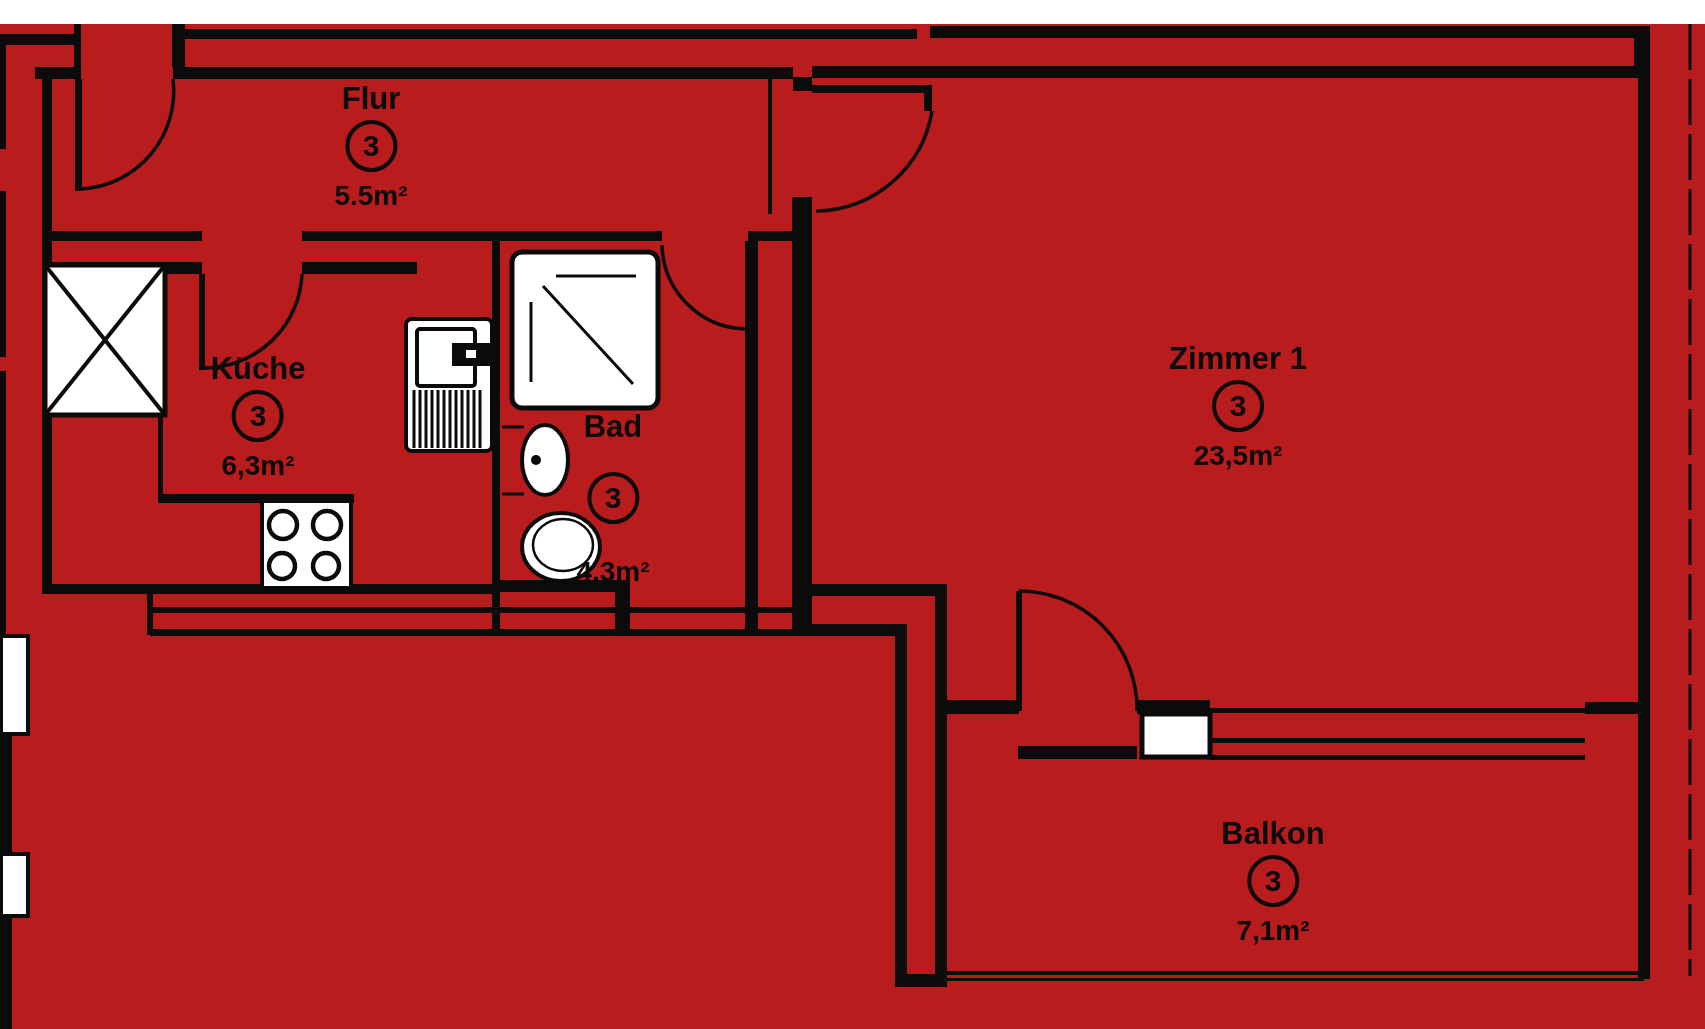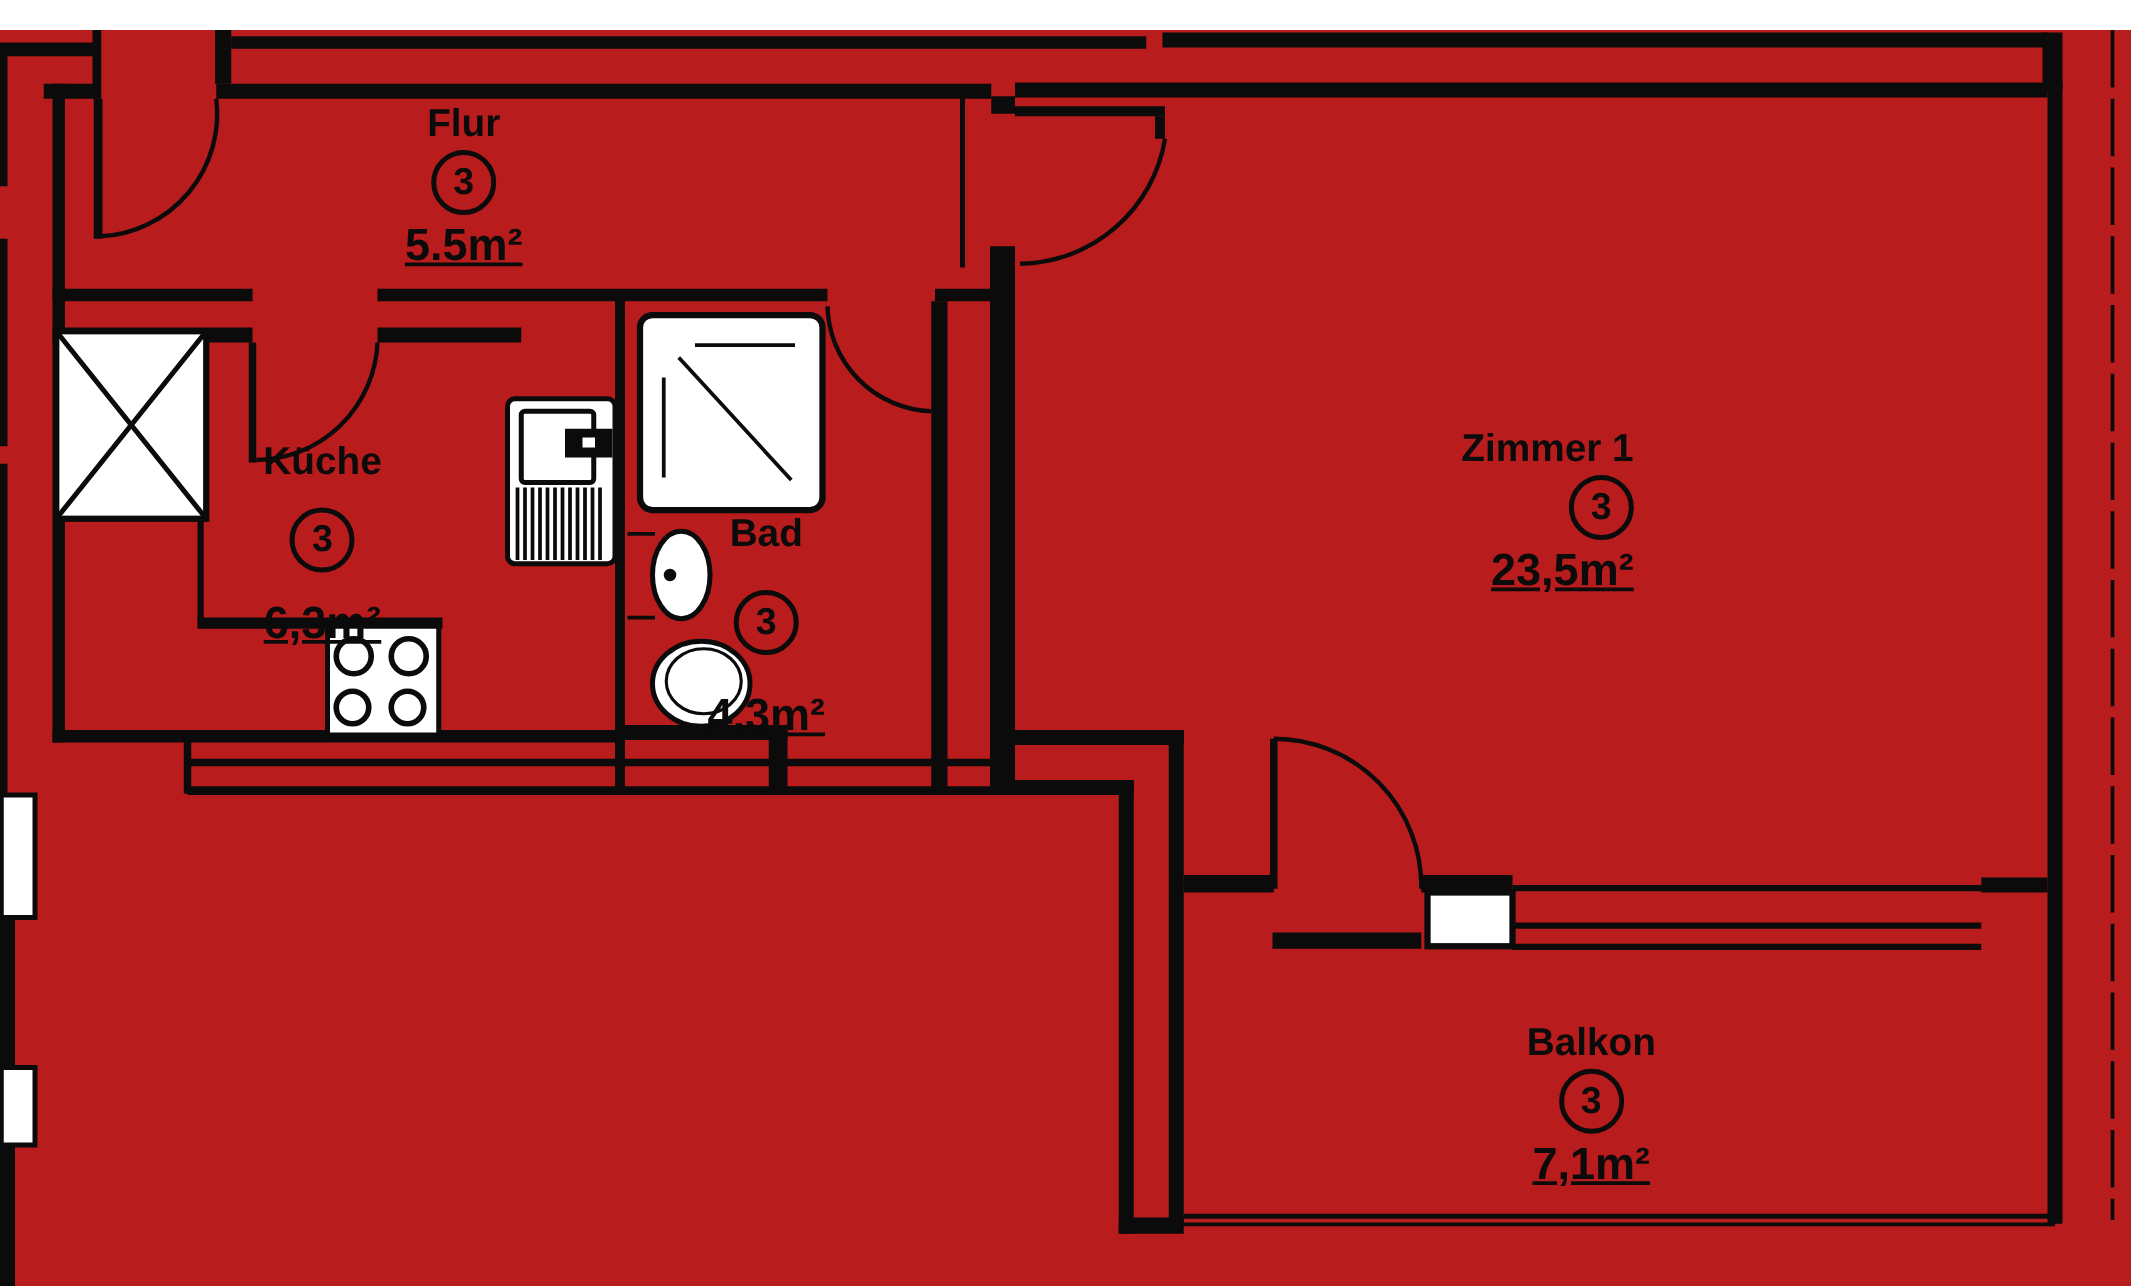--- a/index.html
+++ b/index.html
@@ -12,21 +12,21 @@
     position:absolute;display:flex;flex-direction:column;align-items:center;
     transform:translateX(-50%);color:#0b0b0b;font-weight:bold;text-align:center;
     white-space:nowrap;
   }
   .room-name{font-size:31px;line-height:32px;}
   .badge{
     width:52px;height:52px;border:4px solid #0b0b0b;border-radius:50%;
     display:flex;align-items:center;justify-content:center;
     font-size:30px;margin-top:5px;box-sizing:border-box;
   }
-  .room-area{font-size:36px;line-height:30px;margin-top:9px;text-decoration:underline;}
+  .room-area{font-size:28px;line-height:30px;margin-top:9px;}
   .total-label{
     position:absolute;left:592px;top:991px;font-size:31px;font-weight:bold;
     color:#0b0b0b;white-space:nowrap;
   }
 </style>
 </head>
 <body>
 
 <div class="stage">
 
@@ -172,37 +172,37 @@
   </svg>
 
   <div class="room-label" style="left:371px;top:59px;">
     <div class="room-name">Flur</div>
     <div class="badge">
       <span>3</span>
     </div>
     <div class="room-area">5.5m²</div>
   </div>
 
-  <div class="room-label" style="left:258px;top:329px;gap:16px;">
+  <div class="room-label" style="left:258px;top:329px;">
     <div class="room-name">Küche</div>
     <div class="badge">
       <span>3</span>
     </div>
     <div class="room-area">6,3m²</div>
   </div>
 
   <div class="room-label" style="left:613px;top:387px;gap:24px;">
     <div class="room-name">Bad</div>
     <div class="badge">
       <span>3</span>
     </div>
     <div class="room-area">4,3m²</div>
   </div>
 
-  <div class="room-label" style="left:1238px;top:319px;align-items:flex-end;">
+  <div class="room-label" style="left:1238px;top:319px;">
     <div class="room-name">Zimmer 1</div>
     <div class="badge">
       <span>3</span>
     </div>
     <div class="room-area">23,5m²</div>
   </div>
 
   <div class="room-label" style="left:1273px;top:794px;">
     <div class="room-name">Balkon</div>
     <div class="badge">

